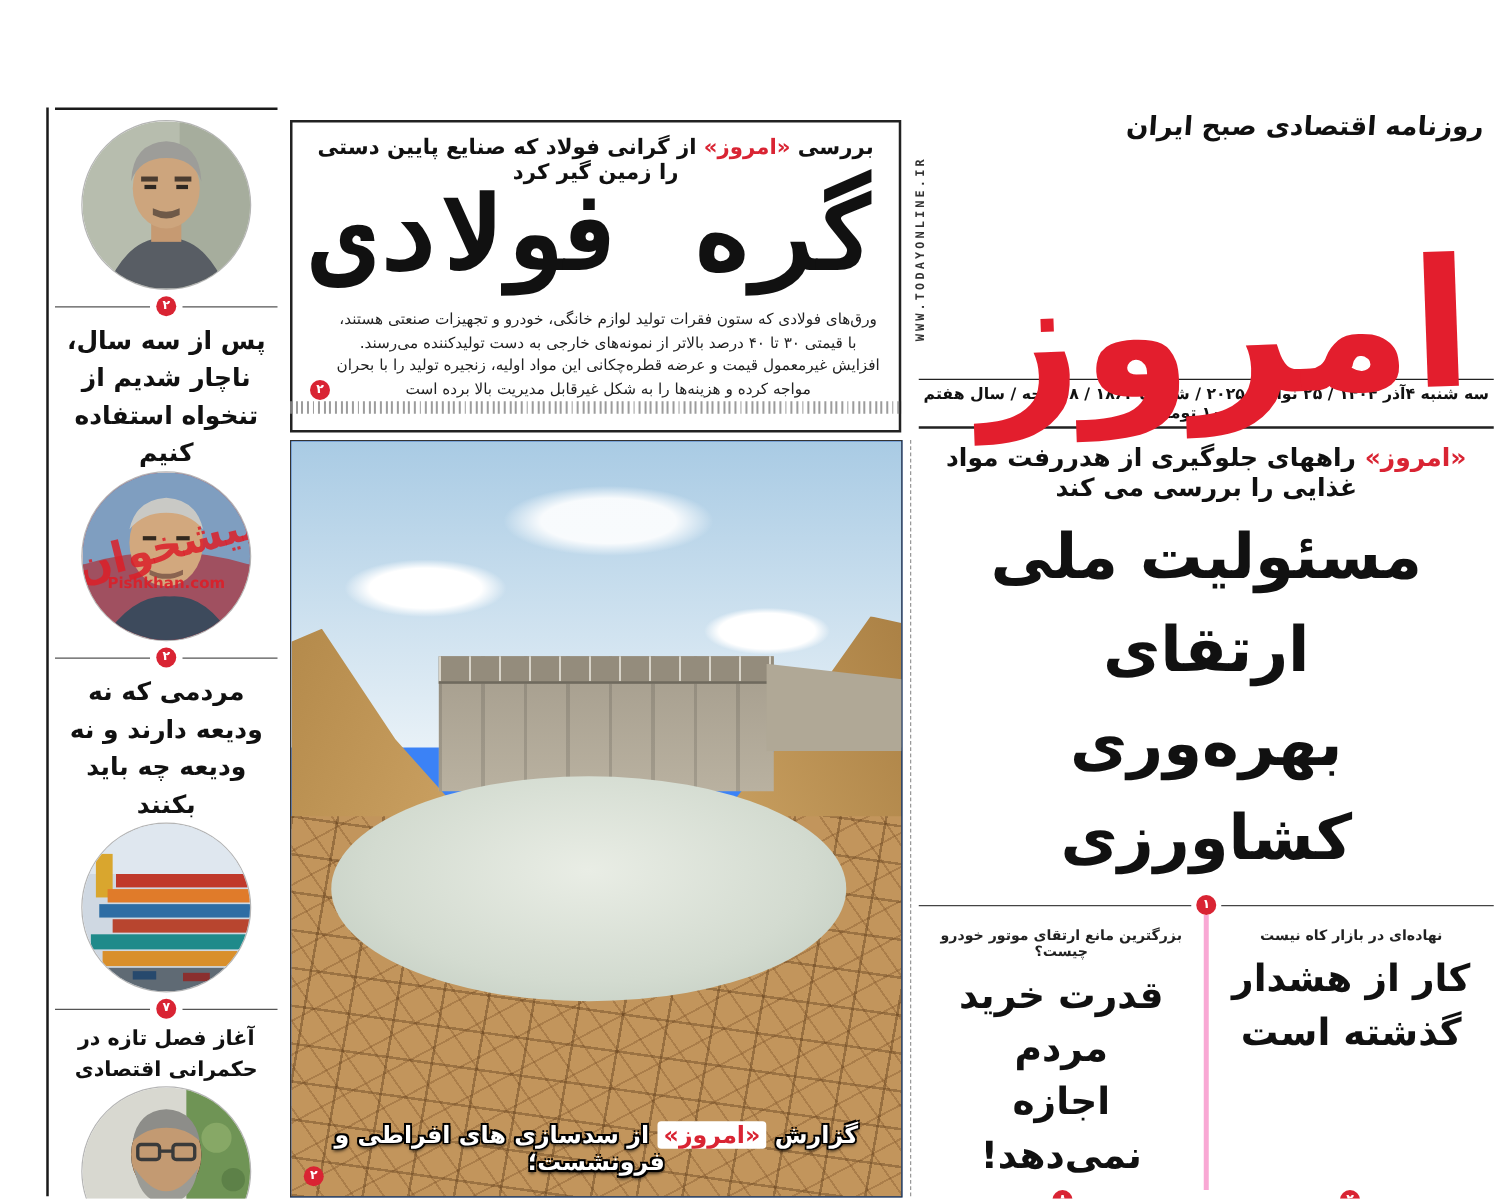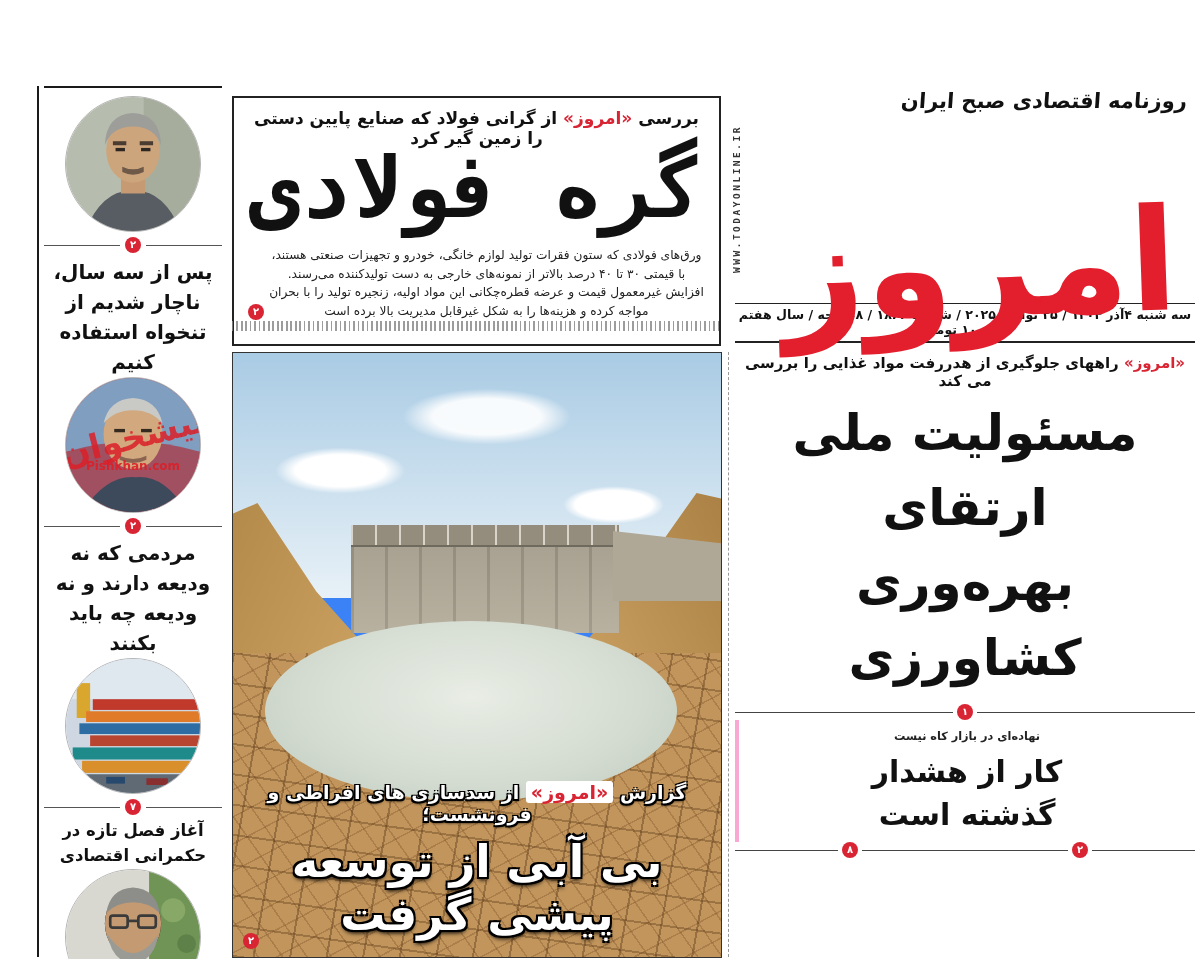--- a/index.html
+++ b/index.html
@@ -87,21 +87,21 @@
   .tagline{position:absolute;right:8px;top:4px;font-size:21px;font-weight:bold;direction:rtl;
            transform:skewX(-4deg);}
   .logo{position:absolute;left:30px;right:0;bottom:8px;text-align:center;font-size:142px;
         font-weight:bold;color:#e31e2d;line-height:.95;z-index:2;transform:rotate(-2deg);direction:rtl;}
   .dateline{position:absolute;left:0;right:0;bottom:0;border-top:1.5px solid #222;
             border-bottom:2.5px solid #222;padding:3px 2px 4px;text-align:center;
             font-size:12.6px;font-weight:bold;direction:rtl;z-index:1;}
 
   
   .rightcol{position:absolute;left:735px;top:352px;width:460px;direction:rtl;}
-  .rc-kicker{text-align:center;font-size:15px;font-weight:bold;margin-top:2px;}
+  .rc-kicker{text-align:center;font-size:20px;font-weight:bold;margin-top:2px;}
   .rc-head{text-align:center;font-size:50px;font-weight:bold;line-height:1.5;margin:6px 0 8px;}
   .rule{display:flex;align-items:center;}
   .rule::before,.rule::after{content:"";flex:1;height:1px;background:#444;}
   .rule .badge{margin:0 4px;}
   .duo{display:flex;}
   .duo-col{flex:1;text-align:center;padding:10px 6px 6px;box-sizing:border-box;}
   .duo-col:first-child{border-left:4px solid #f9a8d4;}
   .duo-kicker{font-size:11.3px;font-weight:bold;color:#222;}
   .duo-head{font-size:30px;font-weight:bold;line-height:1.42;margin-top:8px;}
   .duo-rules{display:flex;}
@@ -225,21 +225,20 @@
     <div class="dam">
         <div class="dam-top"></div>
       </div>
     <div class="dam-wing"></div>
     <div class="ground"></div>
     <div class="pool front"></div>
     <figcaption class="caption">
       <div class="cap-k">
         <span>گزارش </span><span class="chip">«امروز»</span><span> از سدسازی های افراطی و فرونشست؛</span>
       </div>
-      <div class="cap-h">بی آبی از توسعه پیشی گرفت</div>
     </figcaption>
     <span class="badge photo-badge">۲</span>
   </figure>
   <div class="vdash"></div>
 
   <header class="masthead">
     <div class="site">WWW.TODAYONLINE.IR</div>
     <div class="tagline">روزنامه اقتصادی صبح ایران</div>
     <div class="logo">امروز</div>
     <div class="dateline">سه شنبه ۴آذر ۱۴۰۴ / ۲۵ نوامبر ۲۰۲۵ / شماره ۱۸۶۲ / ۸صفحه / سال هفتم / ۱۰۰۰۰ تومان</div>
@@ -258,20 +257,27 @@
     </div>
 
     <div class="duo">
       <div class="duo-col">
         <div class="duo-kicker">نهاده‌ای در بازار کاه نیست</div>
         <div class="duo-head">
           <div>کار از هشدار</div>
           <div>گذشته است</div>
         </div>
       </div>
+      <div class="duo-col">
+        <div class="duo-kicker">بزرگترین مانع ارتقای موتور خودرو چیست؟</div>
+        <div class="duo-head">
+          <div>قدرت خرید مردم</div>
+          <div>اجازه نمی‌دهد!</div>
+        </div>
+      </div>
     </div>
     <div class="duo-rules">
       <div class="rule">
         <span class="badge">۲</span>
       </div>
       <div class="rule">
         <span class="badge">۸</span>
       </div>
     </div>
 

